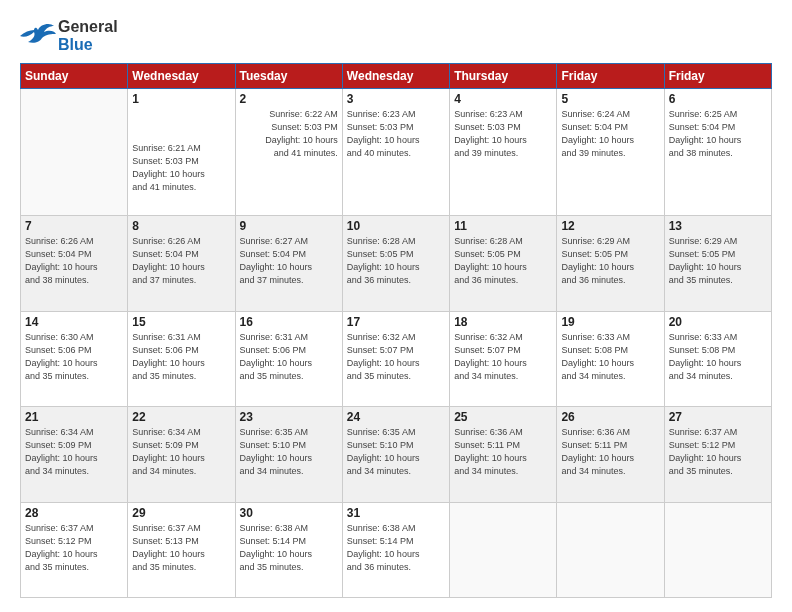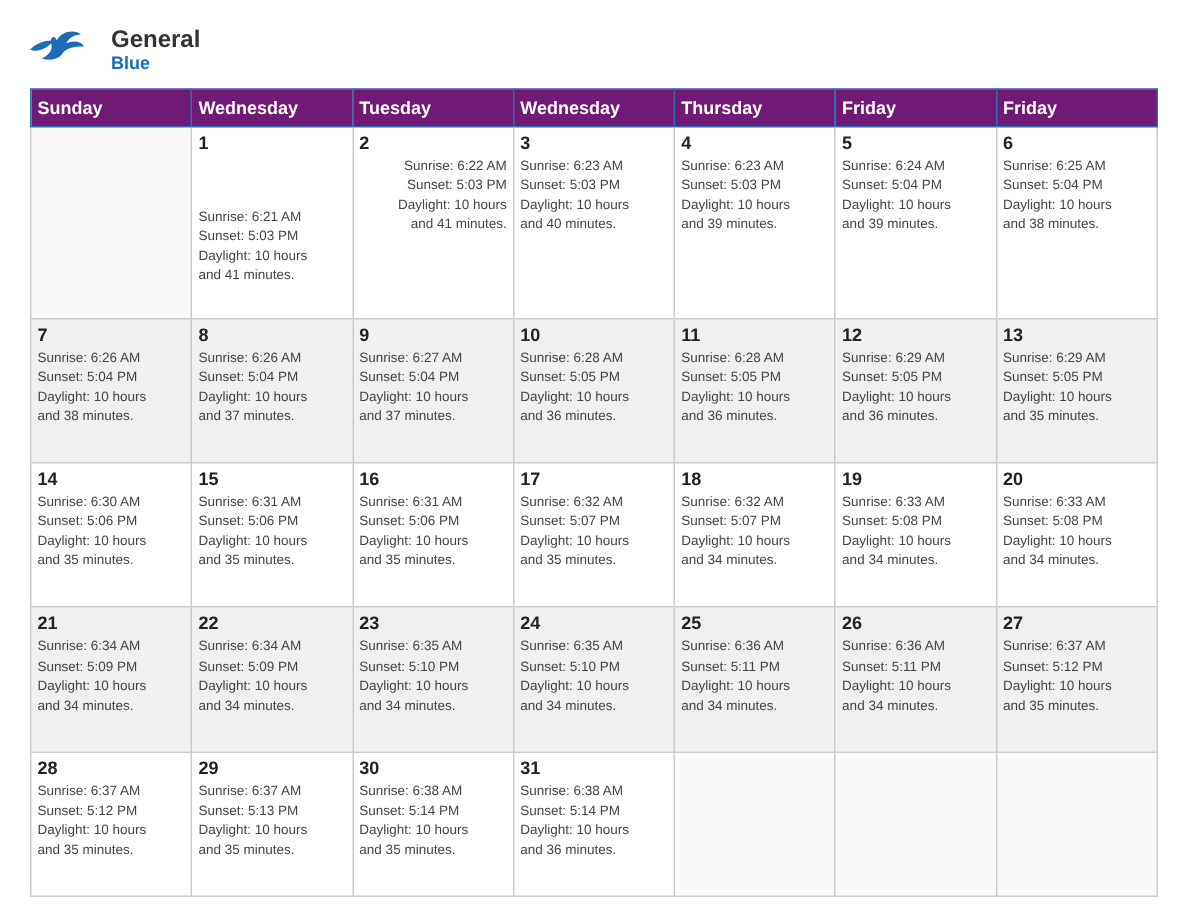--- a/index.html
+++ b/index.html
@@ -24,21 +24,21 @@
       margin-bottom: 10px;
     }
     .logo {
       display: flex;
       flex-direction: column;
       align-items: flex-start;
     }
     .logo-row {
       display: flex;
       align-items: center;
-      gap: 18px;
+      gap: 2px;
     }
     .title-area {
       text-align: right;
     }
     .main-title {
       font-size: 32px;
       font-weight: bold;
       color: #222;
     }
     .sub-title {
@@ -46,21 +46,21 @@
       color: #444;
     }
     .calendar {
       flex: 1;
       border: 1px solid #ccc;
       border-collapse: collapse;
       width: 100%;
       table-layout: fixed;
     }
     .calendar th {
-      background-color: #701a75;
+      background-color: #b91c1c;
       color: #fff;
       font-size: 12px;
       font-weight: bold;
       padding: 5px 4px;
       text-align: left;
       border: 1px solid #2a6db5;
     }
     .calendar td {
       border: 1px solid #ccc;
       vertical-align: top;
@@ -97,21 +97,21 @@
   <div class="header">
     <div class="logo">
       <div class="logo-row">
         <svg width="36" height="28" viewBox="0 0 36 28">
           <path d="M18 8 C20 2, 30 0, 34 4 C30 4, 26 6, 24 10 C28 8, 34 8, 36 12 C32 12, 26 12, 22 16 C20 20, 14 22, 8 20 C12 18, 16 14, 14 10 C10 14, 4 16, 0 14 C4 10, 10 8, 14 8 C14 6, 16 4, 18 8Z" fill="#1a6cb5"></path>
         </svg>
         <div>
           <div style="font-size:16px;font-weight:bold;color:#333;line-height:1.1;">
             <span style="color:#333;">General</span>
           </div>
-          <div style="font-size:12px;font-weight:bold;color:#1a6cb5;line-height:1.1;">Blue</div>
+          <div style="font-size:16px;font-weight:bold;color:#1a6cb5;line-height:1.1;">Blue</div>
         </div>
       </div>
     </div>
   </div>
 
   <table class="calendar">
     <thead>
       <tr>
       <th>Sunday</th>
           <th>Wednesday</th>

